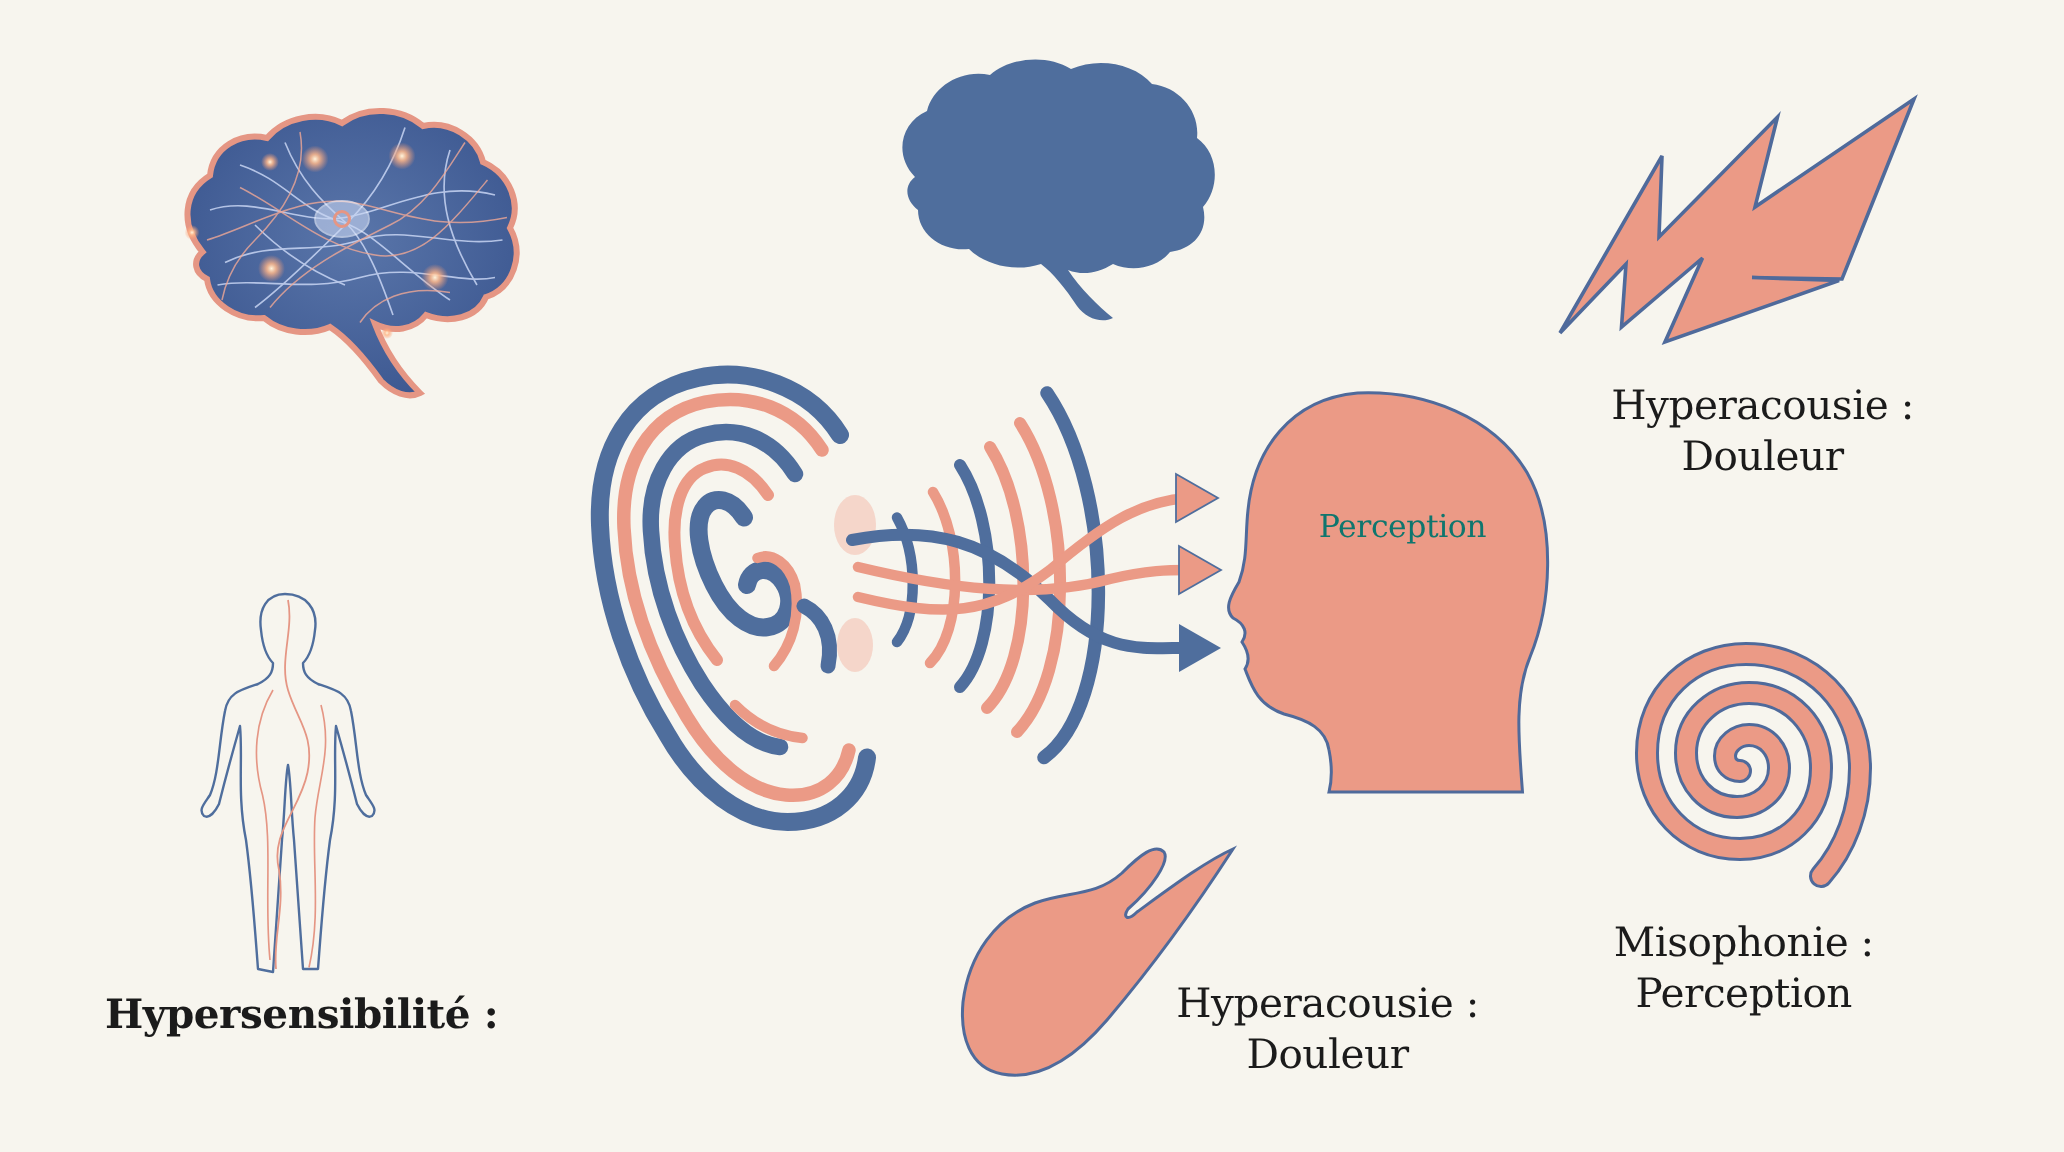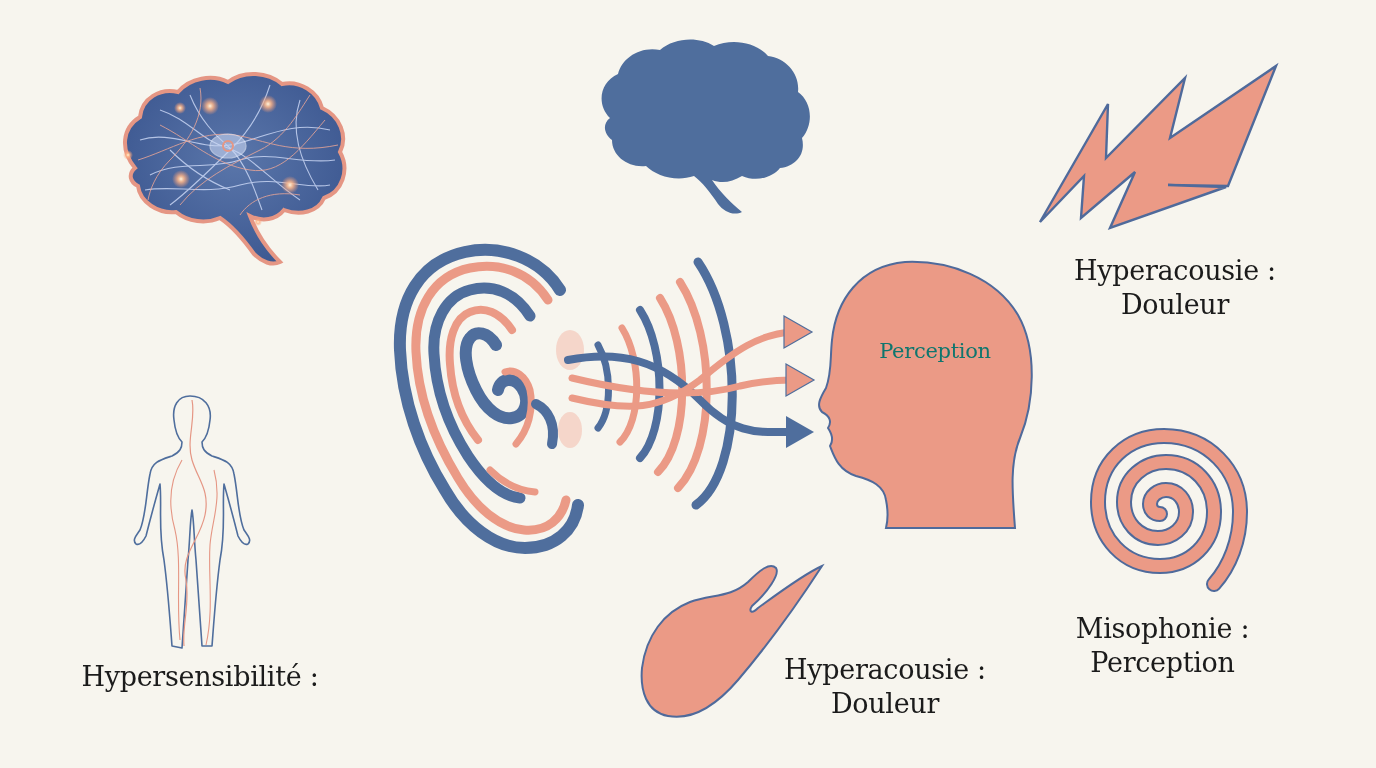--- a/index.html
+++ b/index.html
@@ -141,21 +141,21 @@
       <path d="M1160,514 C1154,514 1150,510 1150,504 C1150,496 1158,490 1166,490 C1178,490 1186,500 1186,512 C1186,528 1172,538 1158,538 C1138,538 1124,522 1124,502 C1124,478 1144,462 1166,462 C1194,462 1214,484 1214,512 C1214,544 1190,566 1160,566 C1124,566 1098,538 1098,502 C1098,462 1128,436 1164,436 C1208,436 1240,470 1240,512 C1240,540 1230,566 1214,584" stroke="#4f6a9b" stroke-width="16"></path>
       <path d="M1160,514 C1154,514 1150,510 1150,504 C1150,496 1158,490 1166,490 C1178,490 1186,500 1186,512 C1186,528 1172,538 1158,538 C1138,538 1124,522 1124,502 C1124,478 1144,462 1166,462 C1194,462 1214,484 1214,512 C1214,544 1190,566 1160,566 C1124,566 1098,538 1098,502 C1098,462 1128,436 1164,436 C1208,436 1240,470 1240,512 C1240,540 1230,566 1214,584" stroke="#eb9a86" stroke-width="12"></path>
     </g>
 
     <g>
       <path d="M822,566 C800,600 772,640 738,680 C714,708 690,720 668,716 C646,712 640,690 642,668 C646,636 664,612 690,602 C712,594 730,598 748,582 C760,570 770,562 776,568 C780,574 768,592 752,606 C748,612 752,614 758,608 C780,592 804,574 822,566 Z" fill="#eb9a86" stroke="#4f6a9b" stroke-width="2"></path>
     </g>
   </svg>
 
 
-  <div class="label" style="left:70px; top:660px; width:260px;">
+  <div class="label" style="left:70px; top:660px; width:260px;font-weight:bold;">
     <span>Hypersensibilité :</span>
   </div>
 
 
   <div class="label head-text" style="left:840px; top:332px; width:190px;">
     <span>Perception</span>
   </div>
 
   <div class="label" style="left:1060px; top:254px; width:230px;">
     <span>Hyperacousie :</span>

